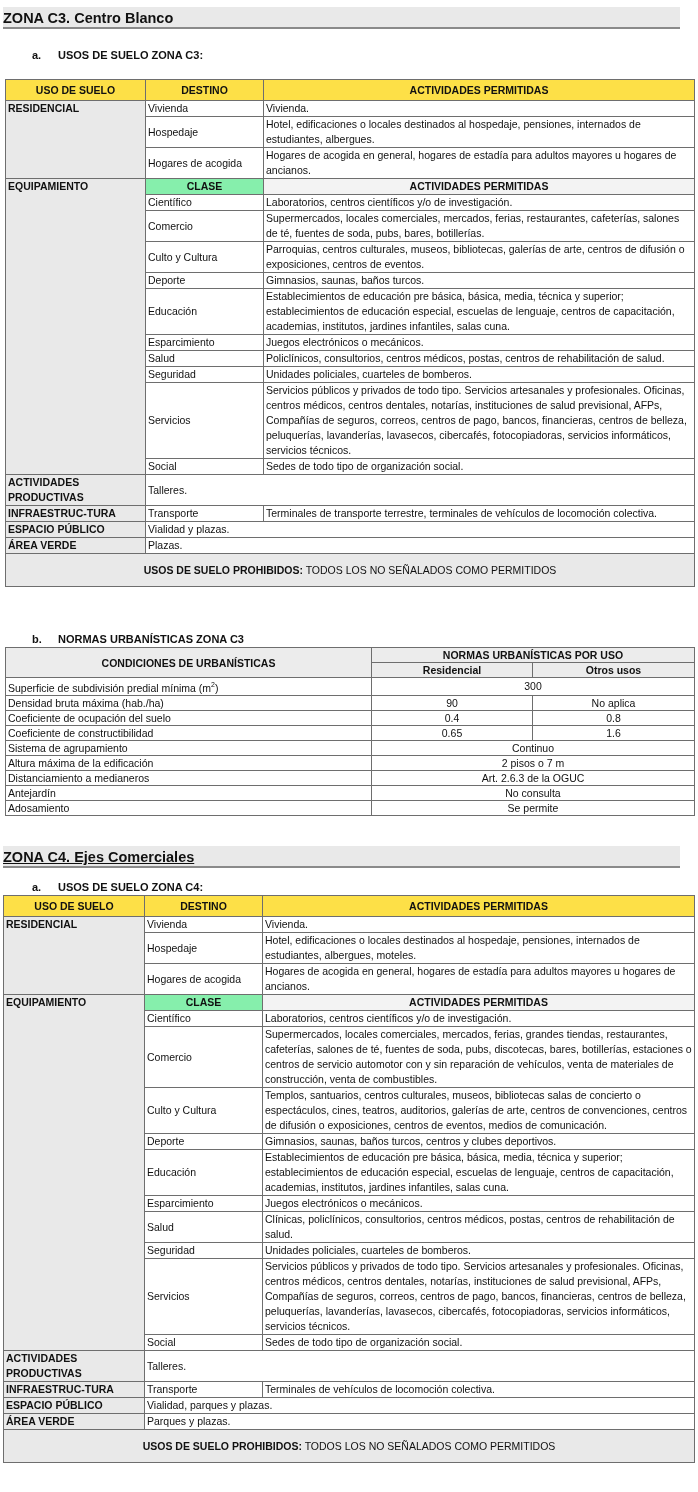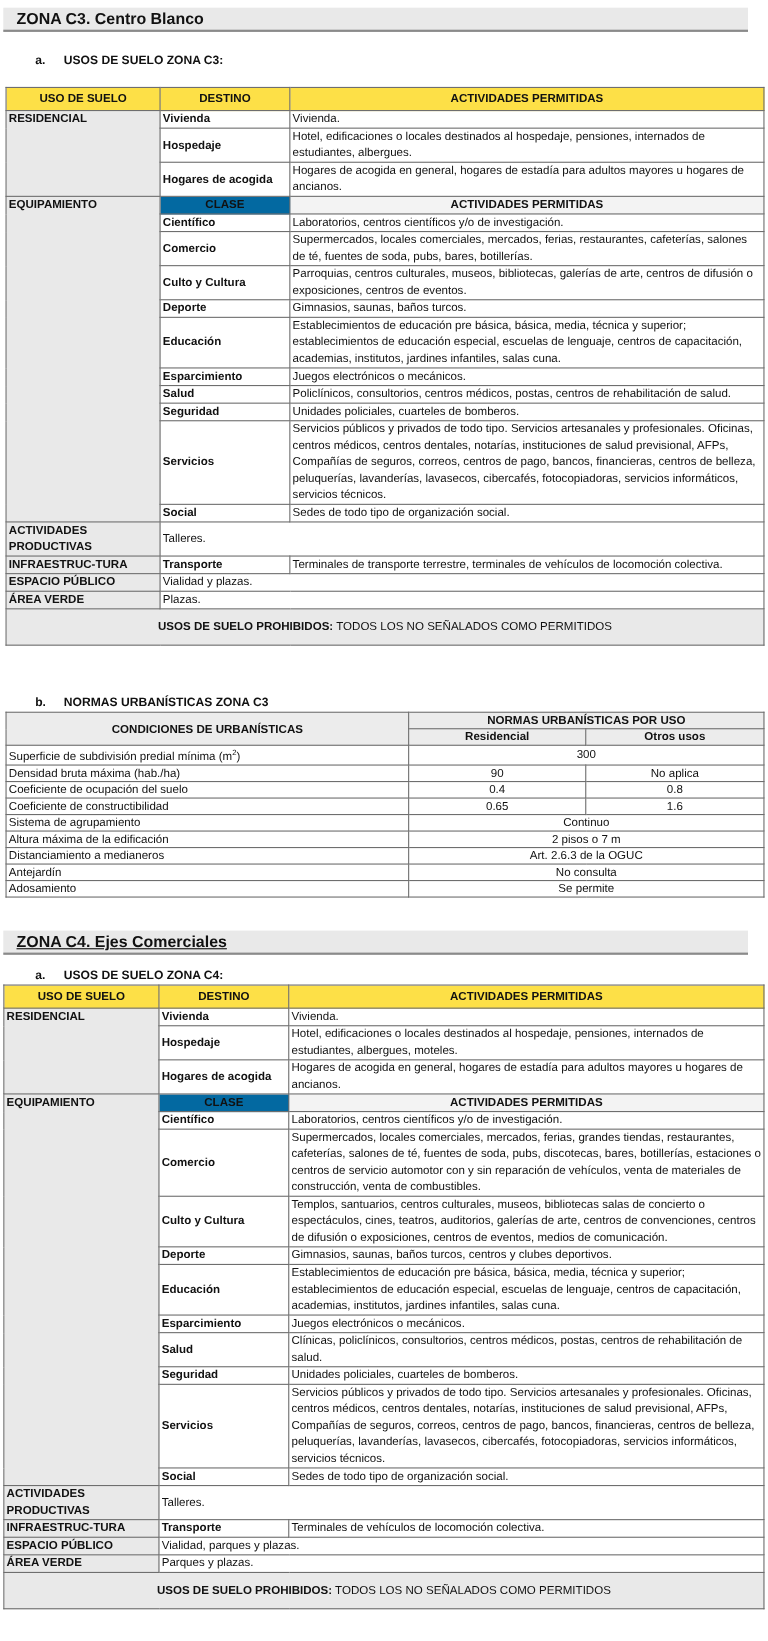--- a/index.html
+++ b/index.html
@@ -1,28 +1,28 @@
 <!DOCTYPE html>
 <html><head>
 <meta charset="utf-8">
 <style>
   html, body { margin: 0; padding: 0; background: #ffffff; }
   body { width: 698px; height: 1492px; position: relative; overflow: hidden;
          font-family: "Liberation Sans", sans-serif; color: #111; }
   .zone-title { position: absolute; left: 3px; width: 677px; height: 22px; background: #e9e9e9;
                 border-bottom: 2px solid #8a8a8a; font-weight: bold; font-size: 14.5px;
-                line-height: 22px; padding-left: 12px; box-sizing: border-box; }
+                line-height: 22px; padding-left: 0; box-sizing: border-box; }
   .subhead { position: absolute; font-weight: bold; font-size: 11px; }
   .subhead .letter { display: inline-block; width: 26px; }
   table { border-collapse: collapse; position: absolute; font-size: 10.5px; table-layout: fixed; }
   td, th { border: 1px solid #6e6e6e; padding: 0 2px; vertical-align: middle; line-height: 15px; }
   .uses td.uso { background: #e9e9e9; font-weight: bold; vertical-align: top; }
   .uses th { background: #fde047; font-weight: bold; text-align: center; height: 20px; }
-  .uses td.dest { font-weight: bold; margin-left: 42px; }
-  .uses td.clase-h { font-weight: bold; text-align: center; background: #0369a1; }
+  .uses td.dest { font-weight: normal; margin-left: 42px; }
+  .uses td.clase-h { font-weight: bold; text-align: center; background: #86efac; }
   .uses td.act-h { font-weight: bold; text-align: center; background: #f3f3f3; }
   .uses td.center { text-align: left; }
   .uses td.prohib { background: #e9e9e9; text-align: center; height: 32px; }
   .uses td.prohib b { font-weight: bold; }
   .norms th { background: #ececec; font-weight: bold; text-align: center; }
   .norms td.val { text-align: center; }
   .norms td, .norms th { line-height: 14px; }
   sup { font-size: 7px; }
 </style>
 </head>

